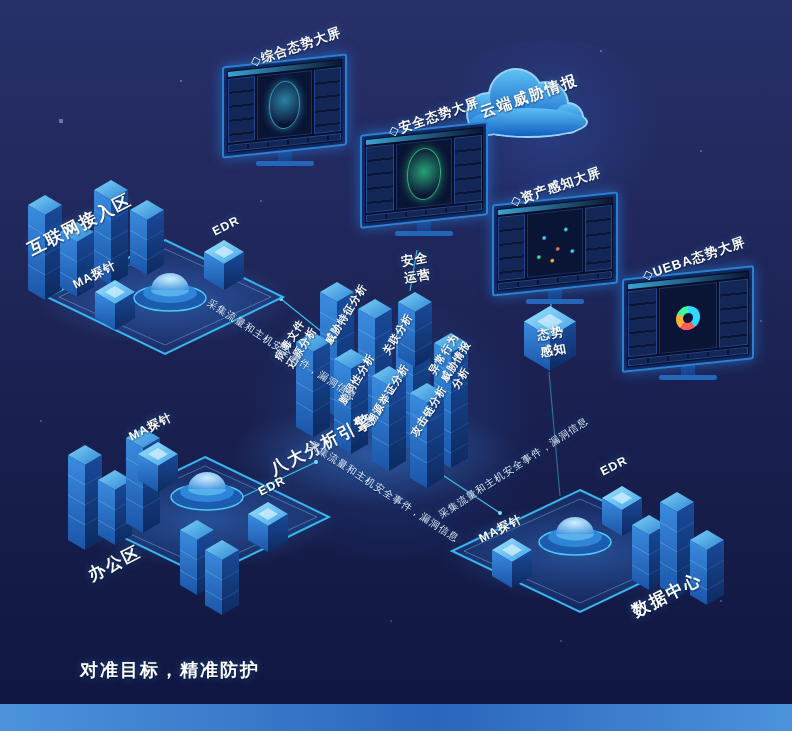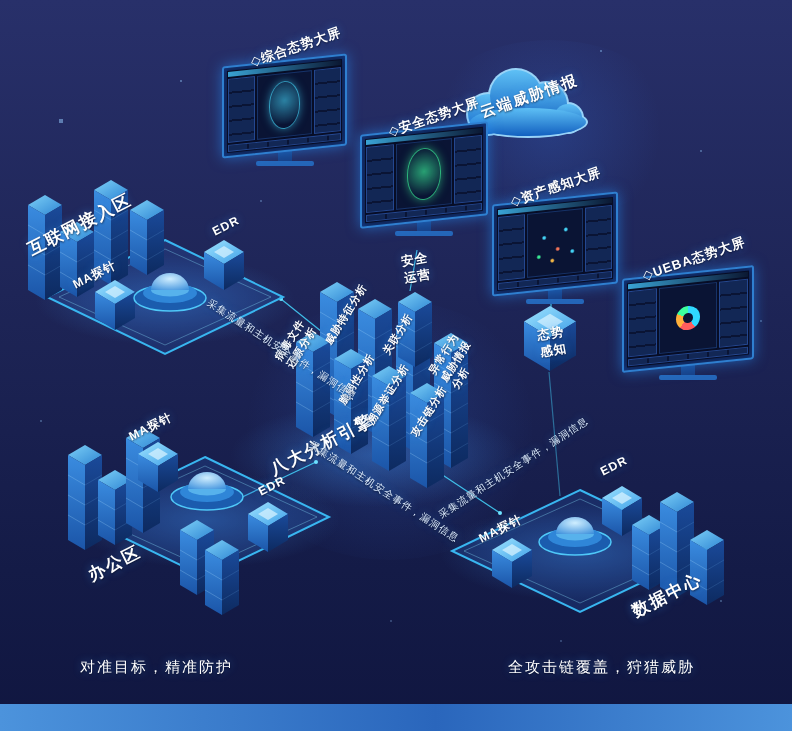--- a/index.html
+++ b/index.html
@@ -54,21 +54,21 @@
   .lbl{position:absolute;z-index:5;color:#fff;font-weight:bold;white-space:nowrap;
     transform-origin:0 0;
     text-shadow:0 1px 2px rgba(0,0,20,.65),0 0 8px rgba(60,160,255,.45);}
   .s17{font-size:17px;letter-spacing:2px;}
   .s15{font-size:15px;letter-spacing:2px;}
   .s13{font-size:13px;letter-spacing:1px;}
   .s12{font-size:12px;letter-spacing:1px;}
   .twr{font-size:10.5px;font-weight:600;letter-spacing:1px;line-height:1.3;}
   .flow{font-size:10px;font-weight:400;letter-spacing:1px;color:#dfeeff;}
   .node2{font-size:12.5px;font-weight:bold;white-space:pre-line;line-height:1.35;letter-spacing:1px;}
-  .cap{font-size:15px;font-weight:normal;letter-spacing:2px;text-align:right;}
+  .cap{font-size:18px;font-weight:bold;letter-spacing:2px;text-align:right;}
   .r-10{transform:rotate(-10deg);}
   .r-19{transform:rotate(-19deg);}
   .r-27{transform:rotate(-27deg);}
   .r-58{transform:rotate(-58deg);}
   .r33{transform:rotate(33deg);}
   .r-33{transform:rotate(-33deg);}
   .wrap{white-space:normal;}
 
   .footer-band{position:absolute;left:0;top:704px;width:792px;height:27px;z-index:4;
     background:linear-gradient(90deg,#4c93dc,#2a66bc 55%,#4c93dc);}
@@ -364,16 +364,15 @@
   <div class="lbl node2 r-10" style="left:400px;top:254px">安全
 运营</div>
   <div class="lbl node2 r-10" style="left:536px;top:328px">态势
 感知</div>
 
   <div class="lbl flow r33" style="left:212px;top:296px">采集流量和主机安全事件，漏洞信息</div>
   <div class="lbl flow r33" style="left:314px;top:438px">采集流量和主机安全事件，漏洞信息</div>
   <div class="lbl flow r-33" style="left:436px;top:510px">采集流量和主机安全事件，漏洞信息</div>
 
   <div class="lbl cap" style="left:80px;top:658px">对准目标，精准防护</div>
-  <div class="lbl cap" style="left:508px;top:658px">全攻击链覆盖，狩猎威胁</div>
 
   <div class="footer-band"></div>
 </div>
 
 </body></html>

